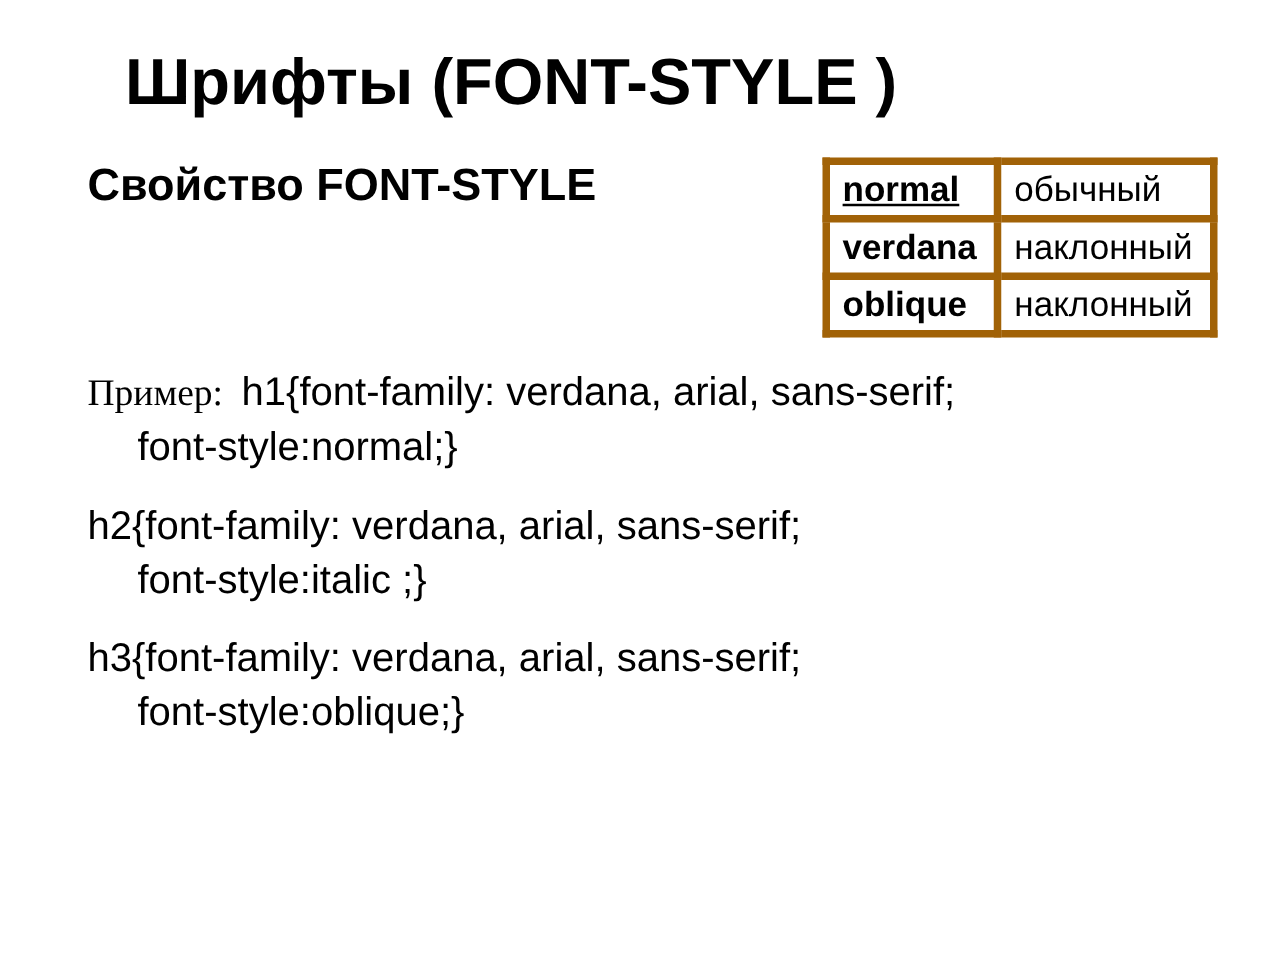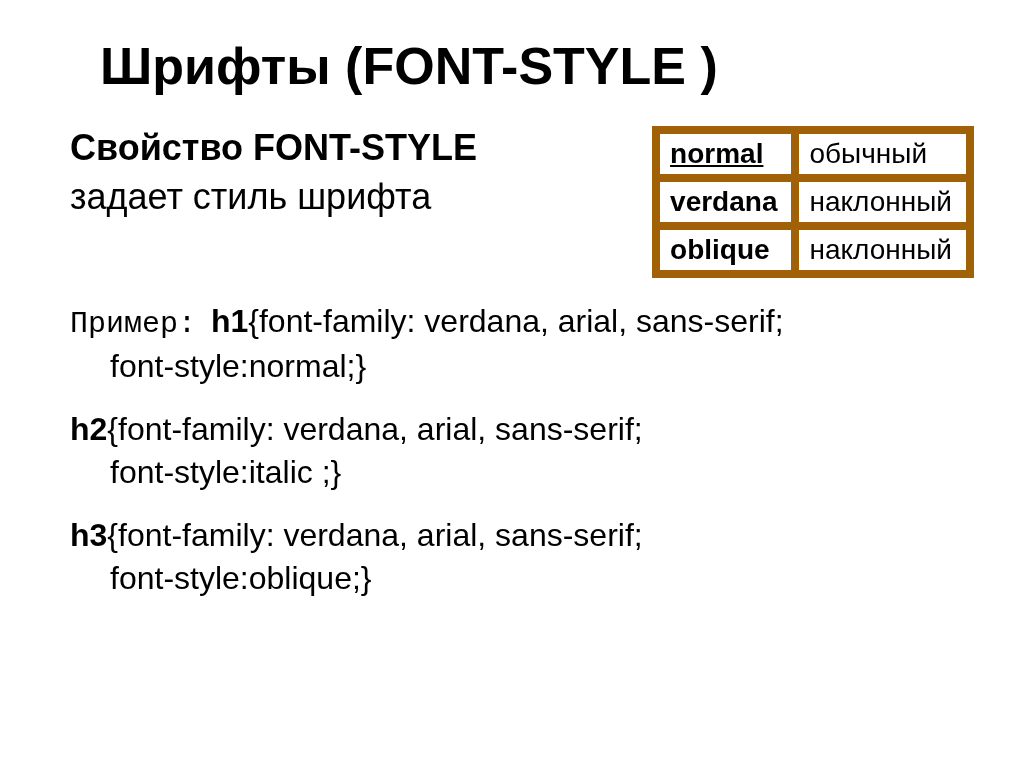--- a/index.html
+++ b/index.html
@@ -37,59 +37,58 @@
   .intro .prop {
     font-weight: bold;
     margin-top: 26px;
   }
   .fs-table {
     border-collapse: collapse;
     font-size: 28px;
     margin-top: 2px;
   }
   .fs-table td {
-    border: 8px solid #a16207;
+    border: 6px solid #a16207;
     padding: 4px 14px 4px 10px;
     white-space: nowrap;
     margin-left: 12px;
   }
   .fs-table td.key {
     font-weight: bold;
   }
   .fs-table td.key .underline {
     text-decoration: underline;
   }
   .example-block {
     font-family: Verdana, Geneva, sans-serif;
     font-size: 32px;
     line-height: 1.35;
     margin-bottom: 20px;
     padding-left: 40px;
     text-indent: -40px;
   }
   .example-label {
-    font-family: Liberation Mono, monospace;
+    font-family: Liberation Serif, serif;
     font-size: 30px;
     margin-right: 6px;
   }
   .sel {
-    font-weight: bold;
+    font-weight: normal;
   }
 </style>
 </head>
 <body>
 
 <div class="slide">
 
   <div class="title">Шрифты (FONT-STYLE )</div>
 
   <div class="intro-wrap">
     <div class="intro">
       <span class="prop"><span>Свойство </span><span>FONT-STYLE</span></span><br>
-      <span>задает стиль шрифта</span>
     </div>
 
     <table class="fs-table">
       <tbody>
           <tr>
         <td class="key"><span class="underline">normal</span></td>
         <td>обычный</td>
       </tr>
       <tr>
         <td class="key">verdana</td>

